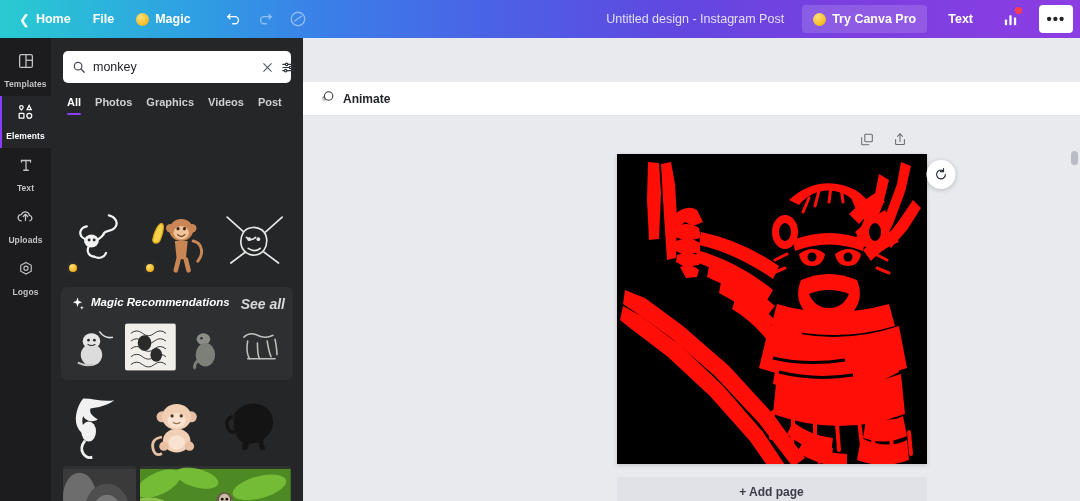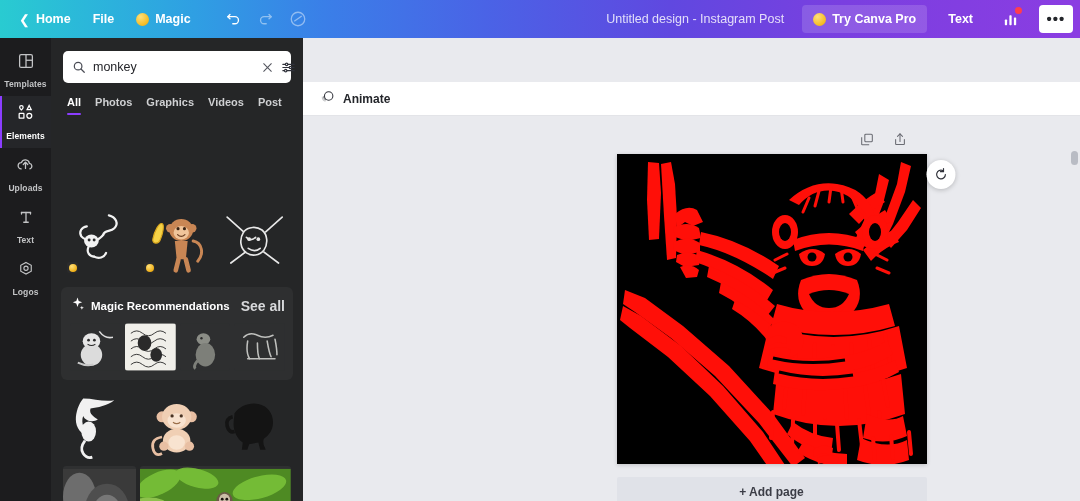--- a/index.html
+++ b/index.html
@@ -139,21 +139,21 @@
   .pro-badge i {
     width: 8px; height: 8px; border-radius: 50%; display: block;
     background: radial-gradient(circle at 35% 30%, #ffe07a, #f0b018 70%, #cf9508);
   }
 
   .magic {
     margin: 10px 10px 0 10px; background: #2e2f30;
     border-radius: 6px; padding: 9px 8px 9px 9px;
   }
   .magic-head {
-    display: flex; align-items: center; margin-bottom: 8px;
+    display: flex; margin-bottom: 8px; font-style: italic;
   }
   .magic-title {
     font-size: 11.5px; font-weight: bold; color: #fff; margin-left: 6px;
   }
   .see-all {
     margin-left: auto; font-size: 14px; font-weight: bold;
     color: #d8d9db; cursor: pointer;
   }
   .magic-grid { display: grid; grid-template-columns: repeat(4,1fr); gap: 4px; }
   .magic-thumb {
@@ -336,40 +336,40 @@
           <path d="M16.6 3.2l2.6 5.2h-5.2z"></path>
           <rect x="4" y="13.2" width="6" height="6" rx=".7"></rect>
           <circle cx="16.8" cy="16.2" r="3.1"></circle>
         </svg>
       </span>
       <span class="rail-label">Elements</span>
     </div>
 
     <div class="rail-item">
       <span class="rail-ico">
-        <svg width="19" height="19" viewBox="0 0 24 24" fill="none" stroke="currentColor" stroke-width="1.6" stroke-linecap="round" stroke-linejoin="round">
-          <path d="M6.5 17.5a4 4 0 0 1 .4-8 5.2 5.2 0 0 1 10 1 3.6 3.6 0 0 1 .6 7"></path>
-          <path d="M12 17V9.5"></path>
-            <polyline points="9.2 12 12 9.2 14.8 12"></polyline>
-        </svg>
-      </span>
-      <span class="rail-label">Uploads</span>
-    </div>
-
-    <div class="rail-item">
-      <span class="rail-ico">
         <svg width="18" height="18" viewBox="0 0 24 24" fill="none" stroke="currentColor" stroke-width="1.7" stroke-linecap="round">
           <path d="M6 6h12"></path>
             <path d="M12 6v13"></path>
             <path d="M9 19h6"></path>
             <path d="M6 6v2"></path>
             <path d="M18 6v2"></path>
         </svg>
       </span>
       <span class="rail-label">Text</span>
+    </div>
+
+    <div class="rail-item">
+      <span class="rail-ico">
+        <svg width="19" height="19" viewBox="0 0 24 24" fill="none" stroke="currentColor" stroke-width="1.6" stroke-linecap="round" stroke-linejoin="round">
+          <path d="M6.5 17.5a4 4 0 0 1 .4-8 5.2 5.2 0 0 1 10 1 3.6 3.6 0 0 1 .6 7"></path>
+          <path d="M12 17V9.5"></path>
+            <polyline points="9.2 12 12 9.2 14.8 12"></polyline>
+        </svg>
+      </span>
+      <span class="rail-label">Uploads</span>
     </div>
 
     <div class="rail-item">
       <span class="rail-ico">
         <svg width="18" height="18" viewBox="0 0 24 24" fill="none" stroke="currentColor" stroke-width="1.5">
           <path d="M12 3.2l7 3.9v7.8l-7 3.9-7-3.9V7.1z"></path>
           <circle cx="12" cy="11" r="2.8"></circle>
         </svg>
       </span>
       <span class="rail-label">Logos</span>

